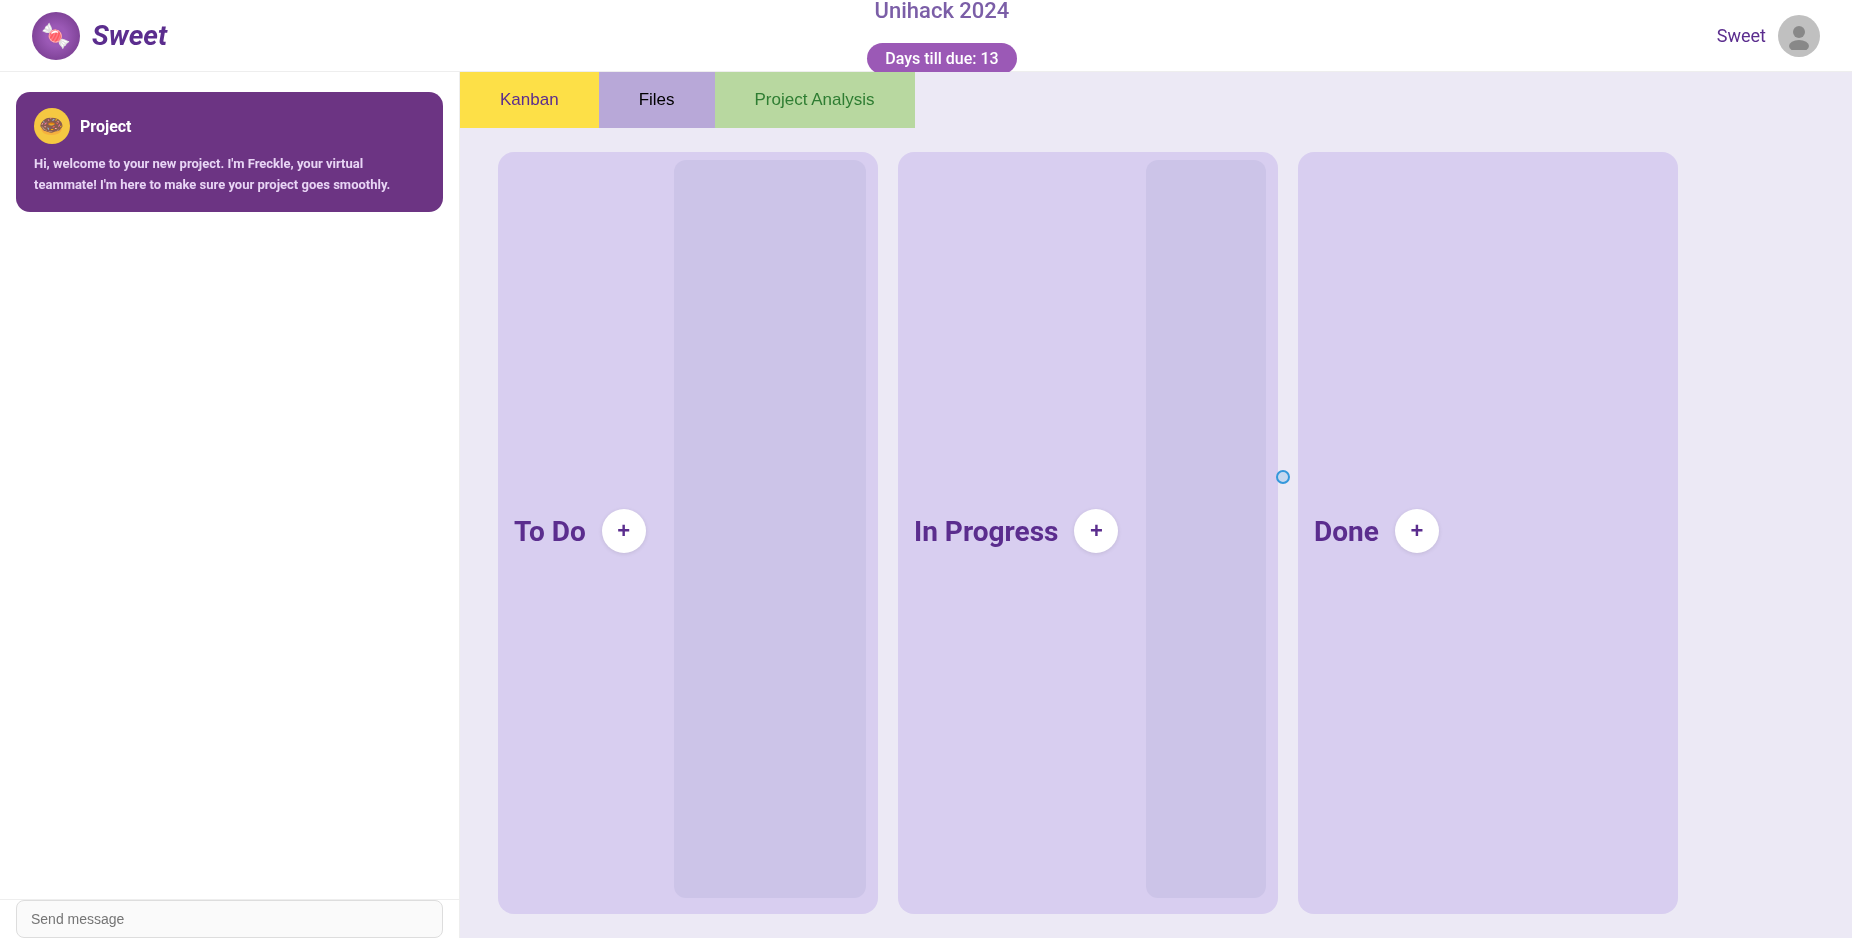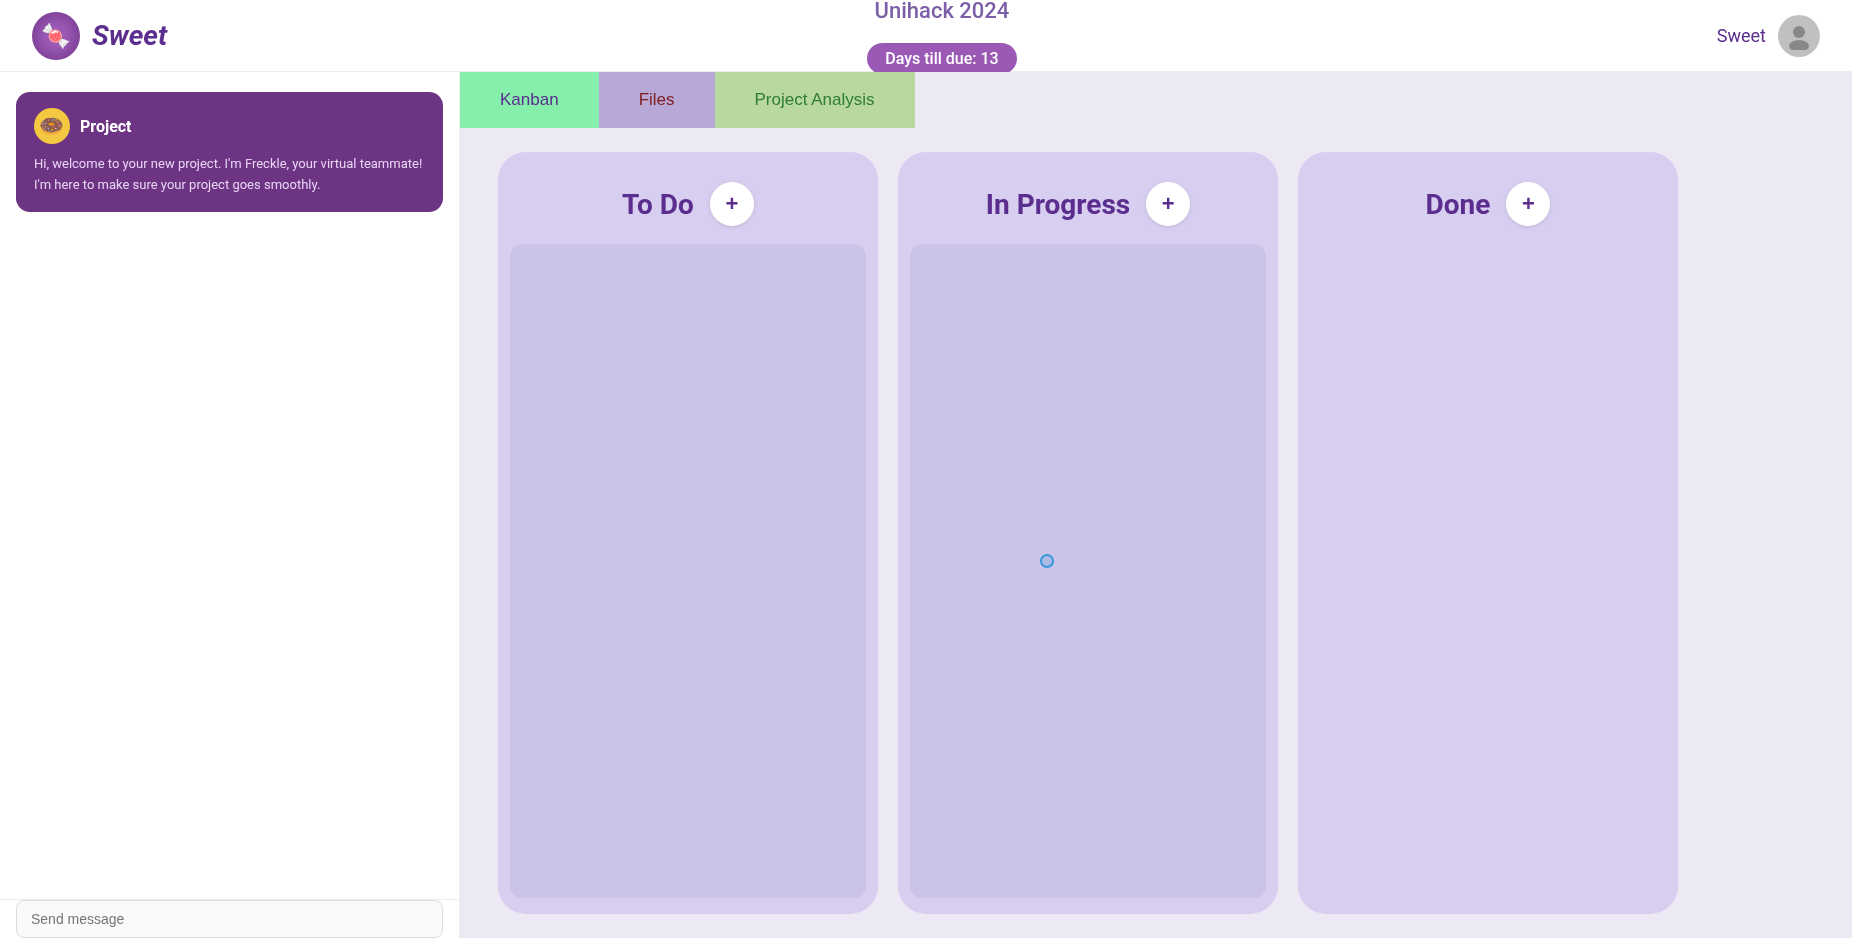--- a/index.html
+++ b/index.html
@@ -122,20 +122,21 @@
     }
     .bot-name {
       font-size: 16px;
       font-weight: 700;
       color: #fff;
     }
     .bot-message {
       font-size: 13px;
       line-height: 1.6;
       color: #e8d5f5;
+      font-weight: bold;
     }
     .chat-spacer {
       flex: 1;
     }
     .chat-input-area {
       padding: 0 16px;
       border-top: 1px solid #eee;
     }
     .chat-input {
       width: 100%;
@@ -167,41 +168,41 @@
     .tab {
       padding: 18px 40px;
       font-size: 17px;
       font-weight: 500;
       cursor: pointer;
       border-radius: 0;
       border: none;
       background: transparent;
       color: #7b5ea7;
     }
-    .tab.kanban { background: #86efac; color: #5b2d8e; }
-    .tab.files { background: #b8a8d8; color: #7f1d1d; }
+    .tab.kanban { background: #fde047; color: #5b2d8e; }
+    .tab.files { background: #b8a8d8; color: #000000; }
     .tab.workspace { background: #90b8e0; color: #1a5276; font-weight: 700; }
     .tab.project-analysis { background: #b8d8a0; color: #2e7d32; }
 
     
     .kanban-board {
       flex: 1;
       display: flex;
       gap: 0;
       padding: 24px 28px;
       overflow-x: auto;
     }
     .kanban-column {
       flex: 1;
       min-width: 300px;
       background: #d8cef0;
-      border-radius: 28px;
+      border-radius: 16px;
       margin: 0 10px;
       display: flex;
-      flex-direction: column;
+      flex-direction: row;
       padding: 8px 0 16px;
       max-width: 380px;
     }
     .column-header {
       display: flex;
       align-items: center;
       justify-content: center;
       gap: 16px;
       padding: 22px 16px 18px;
       position: relative;

